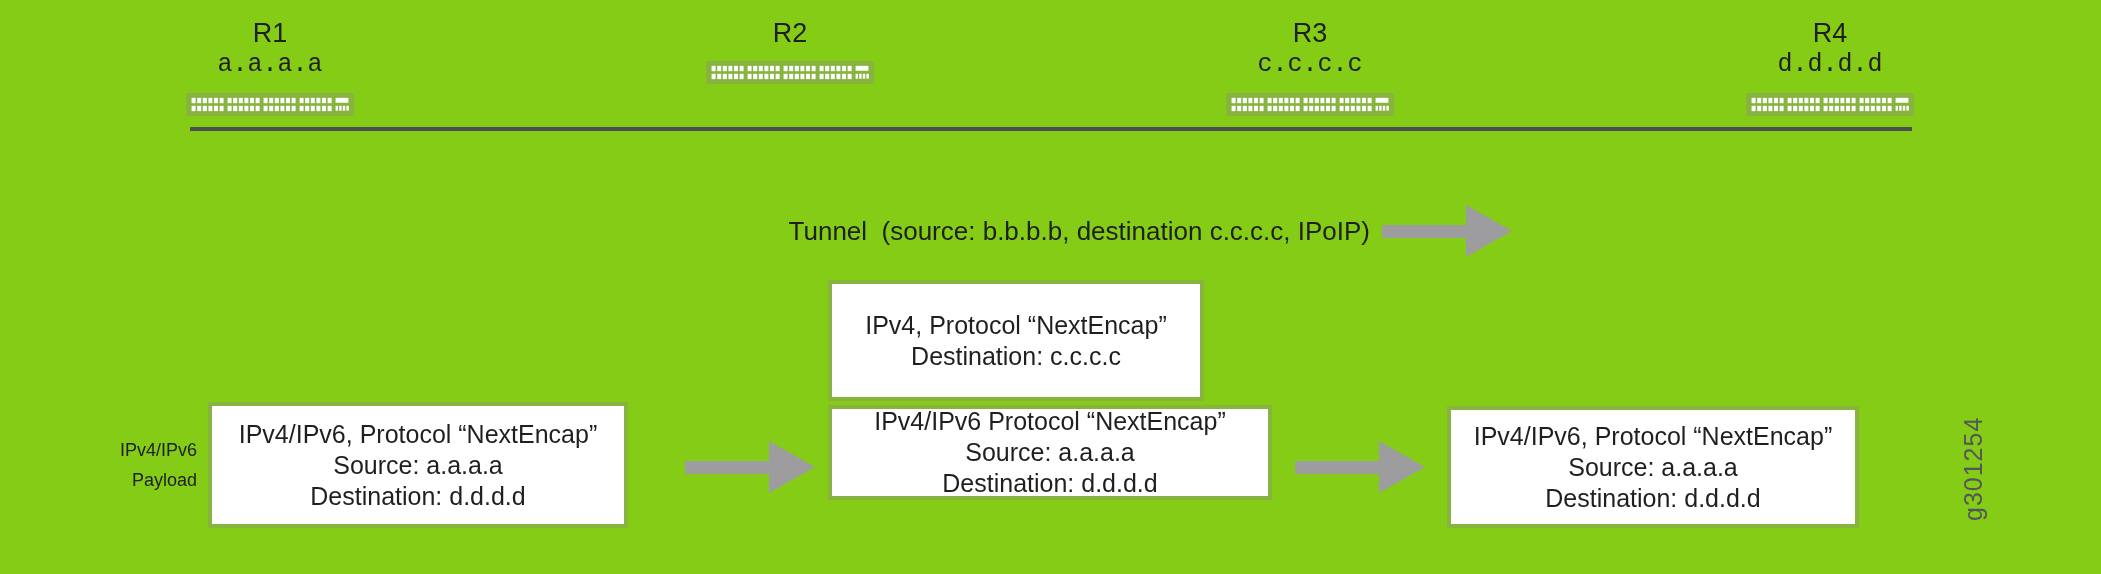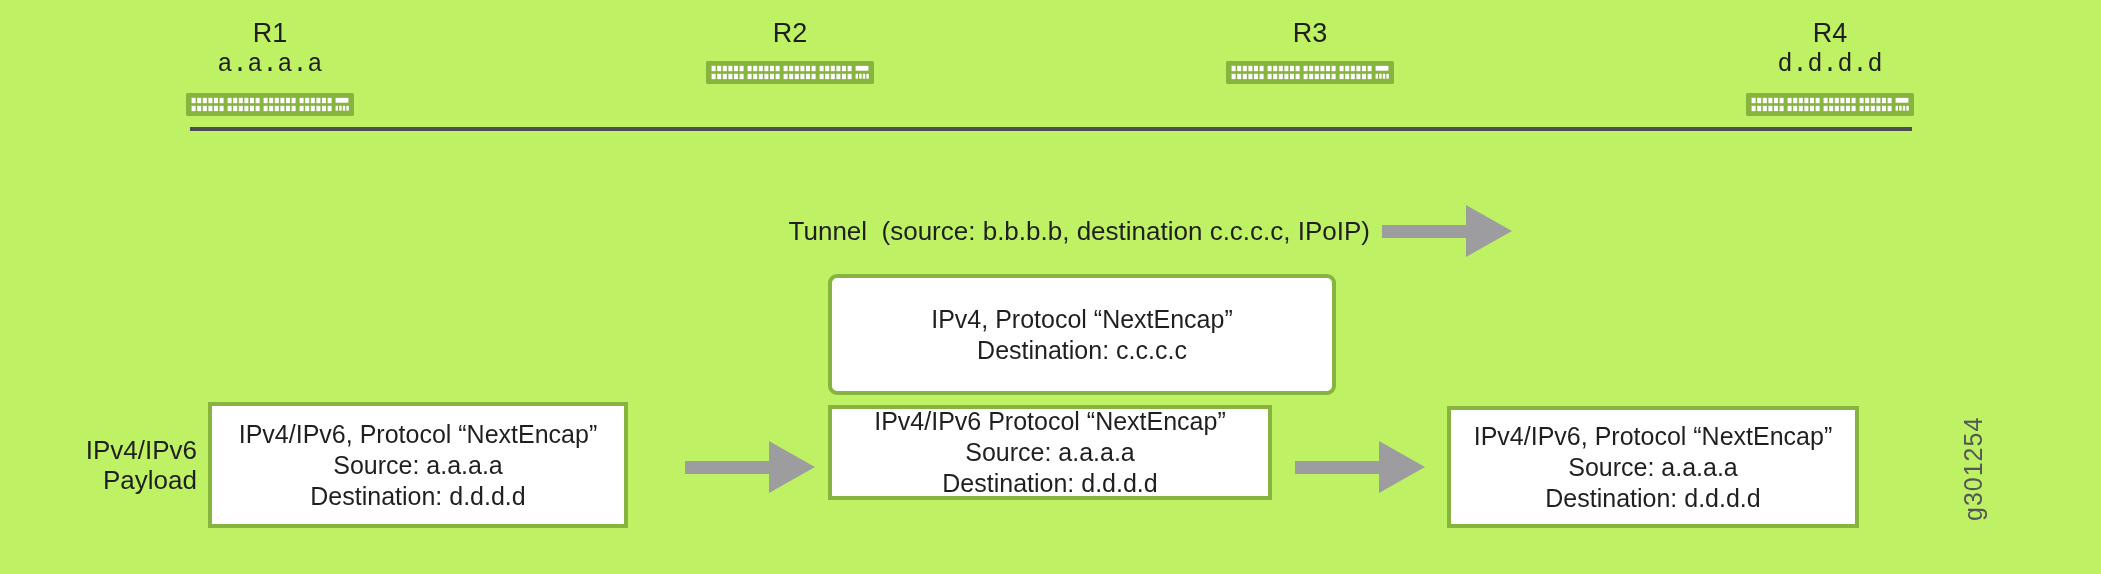--- a/index.html
+++ b/index.html
@@ -4,21 +4,21 @@
 <style>
   :root{
     --green:#86b43e;
     --line:#4d4e50;
     --arrow:#9d9d9f;
     --text:#1f1f1f;
     --figure:#55565a;
   }
   html,body{margin:0;padding:0;background:#fff;}
   .canvas{
-    position:relative;width:2101px;height:574px;background:#bef264;overflow:hidden;
+    position:relative;width:2101px;height:574px;background:#84cc16;overflow:hidden;
     font-family:"Liberation Sans",sans-serif;color:var(--text);
   }
   
   .link-line{position:absolute;left:190px;top:127px;width:1722px;height:4px;background:var(--line);}
   .router{position:absolute;width:168px;text-align:center;}
   .router-name{font-size:27px;line-height:30px;}
   .router-address{font-size:25px;line-height:30px;margin-top:2px;font-family:Liberation Mono, monospace;}
   .router-svg{display:block;margin:13px auto 0 auto;width:168px;height:23px;}
   
   .tunnel-label{
@@ -28,29 +28,29 @@
   
   .arrow{position:absolute;display:flex;align-items:center;height:52px;}
   .arrow .shaft{width:84px;height:13px;background:var(--arrow);}
   .arrow .head{width:0;height:0;border-left:46px solid var(--arrow);
     border-top:26px solid transparent;border-bottom:26px solid transparent;}
   .tunnel-arrow{left:1382px;top:205px;}
   .flow-arrow-1{left:685px;top:441px;}
   .flow-arrow-2{left:1295px;top:441px;}
   
   .payload-label{position:absolute;left:20px;top:435px;width:177px;text-align:right;
-    font-size:26px;line-height:30px;}
+    font-size:18px;line-height:30px;}
   
   .packet-box{
     position:absolute;box-sizing:border-box;border:4px solid var(--green);background:#fff;
     display:flex;flex-direction:column;justify-content:center;text-align:center;
   }
   .pline{font-size:25px;line-height:31px;white-space:nowrap;}
   .box-r1{left:208px;top:402px;width:420px;height:126px;}
-  .box-r2-outer{left:828px;top:274px;width:508px;height:121px;border-radius:9px;}
+  .box-r2-outer{left:828px;top:280px;width:376px;height:121px;}
   .box-r2-inner{left:828px;top:405px;width:444px;height:95px;}
   .box-r3{left:1447px;top:406px;width:412px;height:122px;}
   
   .figure-id{
     position:absolute;left:1956px;top:408px;width:34px;height:122px;
     writing-mode:vertical-rl;transform:rotate(180deg);
     font-size:25px;letter-spacing:1px;color:var(--figure);
     display:flex;align-items:center;justify-content:center;
   }
 </style>
@@ -175,20 +175,21 @@
         <rect x="177" y="14.5" width="5" height="6" fill="#fff"></rect>
         <rect x="187" y="5.5" width="16" height="5.5" fill="#fff"></rect>
         <rect x="187" y="14.5" width="3" height="5.5" fill="#fff"></rect>
         <rect x="191.5" y="14.5" width="3" height="5.5" fill="#fff"></rect>
         <rect x="196" y="14.5" width="3" height="5.5" fill="#fff"></rect>
         <rect x="200.5" y="14.5" width="3" height="5.5" fill="#fff"></rect>
       </svg>
   </div>
   <div class="router" style="left:1226px;top:18px;">
     <div class="router-name">R3</div>
+    <div class="router-address">c.c.c.c</div>
     <svg class="router-svg" viewBox="0 0 210 26" preserveAspectRatio="none">
         <rect x="0" y="0" width="210" height="26" fill="var(--green)" rx="2"></rect>
         <rect x="7" y="5.5" width="5" height="6" fill="#fff"></rect>
         <rect x="7" y="14.5" width="5" height="6" fill="#fff"></rect>
         <rect x="14" y="5.5" width="5" height="6" fill="#fff"></rect>
         <rect x="14" y="14.5" width="5" height="6" fill="#fff"></rect>
         <rect x="21" y="5.5" width="5" height="6" fill="#fff"></rect>
         <rect x="21" y="14.5" width="5" height="6" fill="#fff"></rect>
         <rect x="28" y="5.5" width="5" height="6" fill="#fff"></rect>
         <rect x="28" y="14.5" width="5" height="6" fill="#fff"></rect>

